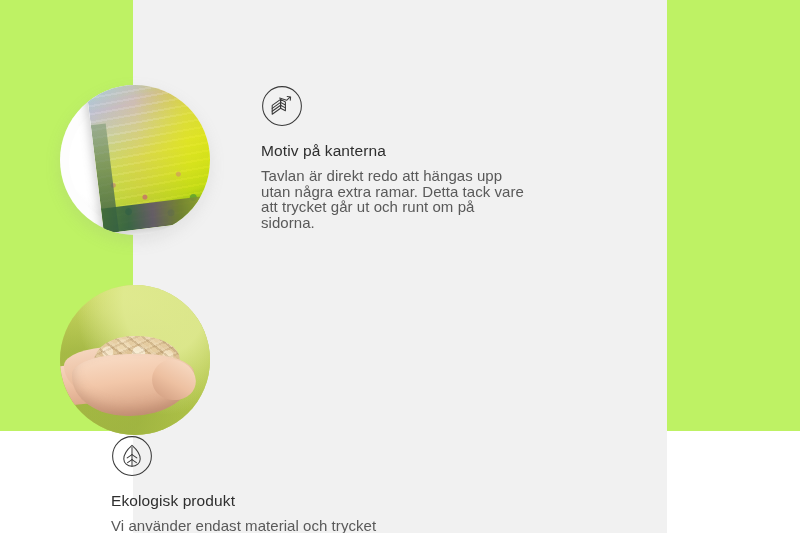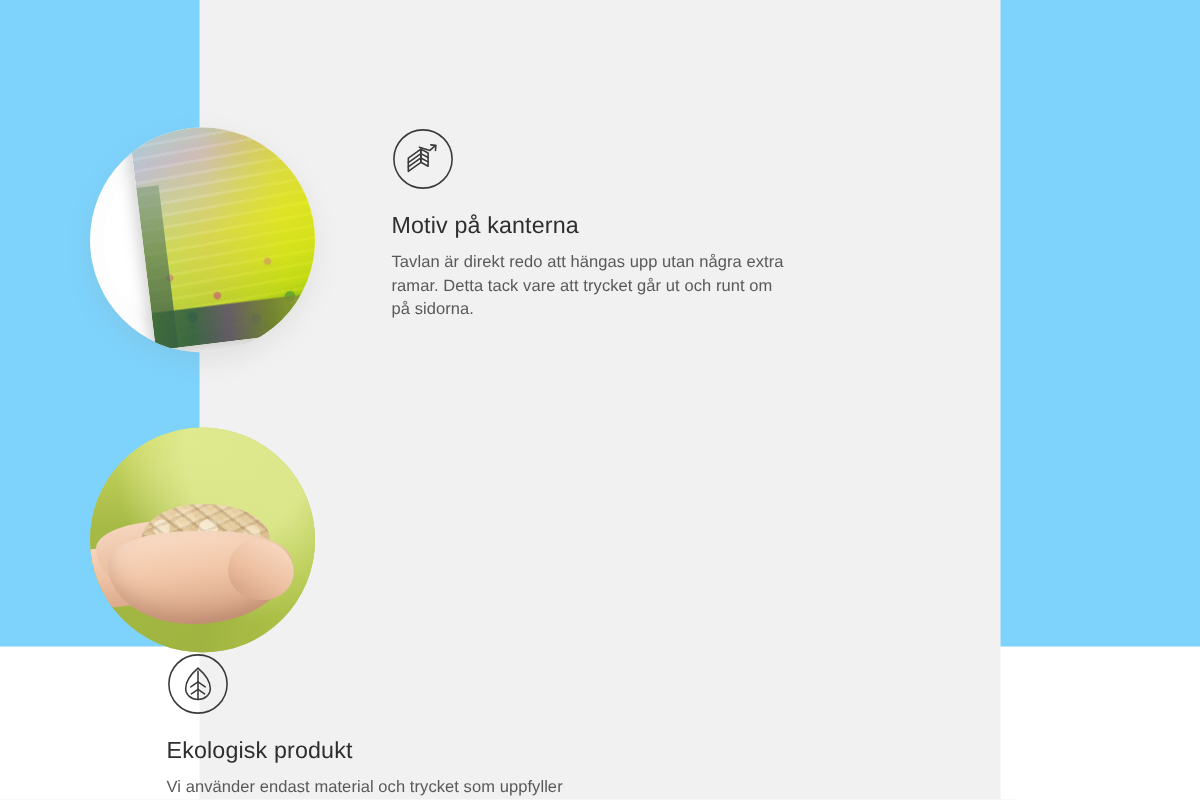--- a/index.html
+++ b/index.html
@@ -13,21 +13,21 @@
   body {
     background: #ffffff;
     font-family: "Liberation Sans", "DejaVu Sans", sans-serif;
     -webkit-font-smoothing: antialiased;
   }
 
   #page {
     position: relative;
     width: 800px;
     height: 431px;
-    background: #7dd3fc;
+    background: #bef264;
   }
 
   
   #panel {
     position: absolute;
     left: 133px;
     top: 0;
     width: 534px;
     height: 533px;
     background: #f1f1f1;
@@ -253,21 +253,21 @@
     font-size: 15.5px;
     line-height: 20px;
     font-weight: 400;
     color: #2e2e2e;
     letter-spacing: 0.1px;
     margin-bottom: 7px;
     white-space: nowrap;
   }
 
   .feature-body {
-    font-size: 11px;
+    font-size: 15px;
     line-height: 15.7px;
     font-weight: 400;
     color: #595959;
     letter-spacing: 0.05px;
   }
 </style>
 </head>
 <body>
 
 <div id="page">

